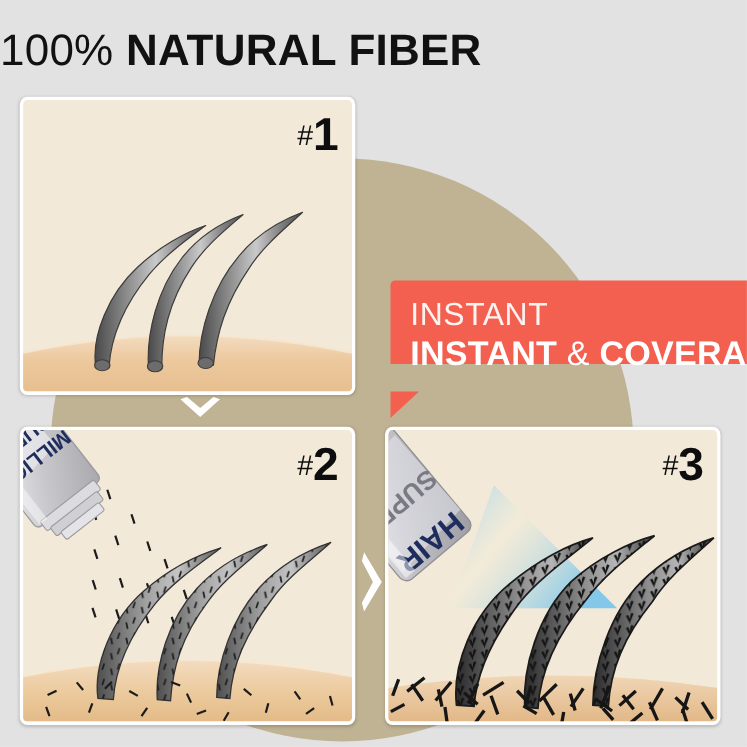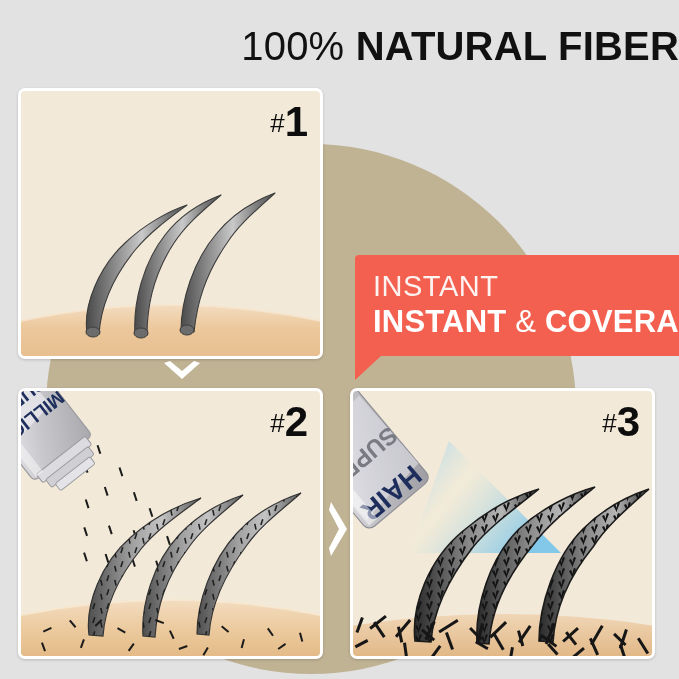--- a/index.html
+++ b/index.html
@@ -26,21 +26,21 @@
     border-radius: 50%;
     background: #c0b394;
   }
 
   
   .title {
     position: absolute;
     left: 0;
     top: 22px;
     width: 679px;
-    text-align: right;
+    text-align: left;
     font-size: 40px;
     line-height: 48px;
     letter-spacing: 0.2px;
     color: #111111;
     white-space: nowrap;
   }
   .title .light { font-weight: 300; }
   .title .bold  { font-weight: 700; }
 
   
@@ -83,21 +83,21 @@
     width: 100%; height: 100%;
     display: block;
   }
 
   
   .banner {
     position: absolute;
     left: 355px;
     top: 255px;
     width: 324px;
-    height: 101px;
+    height: 76px;
     background: #f4604f;
     border-radius: 4px 0 0 0;
     z-index: 30;
   }
   .banner-tail {
     position: absolute;
     left: 0px;
     top: 101px;
     width: 0; height: 0;
     border-left: 26px solid #f4604f;

